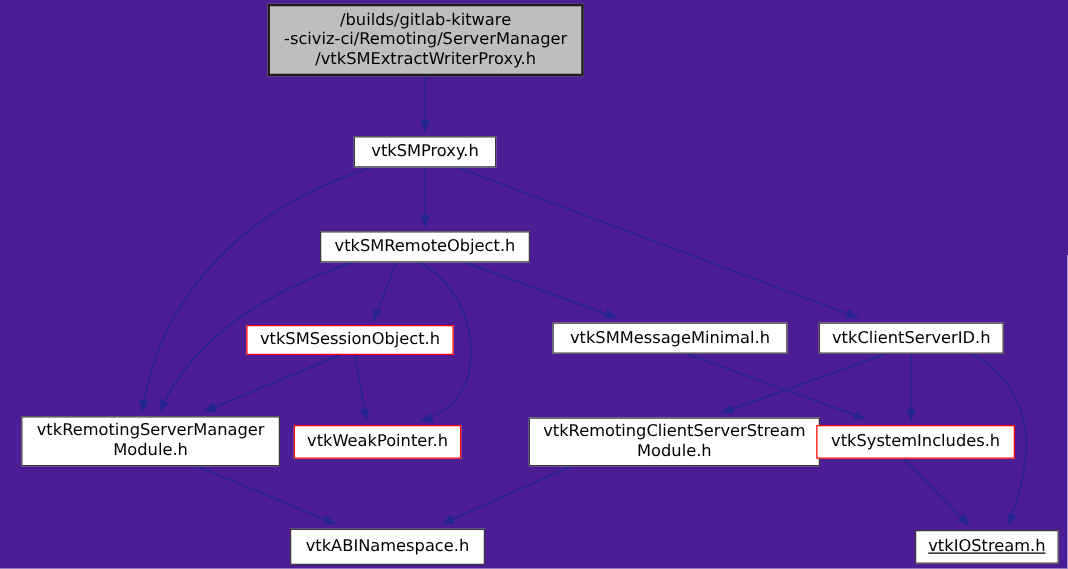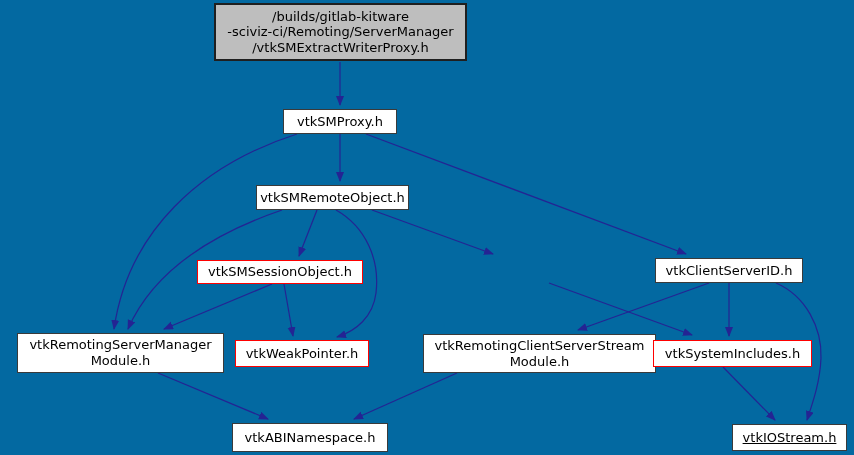--- a/index.html
+++ b/index.html
@@ -1,19 +1,19 @@
 <!DOCTYPE html>
 <html><head>
 <meta charset="utf-8">
 <style>
   html,body{margin:0;padding:0;background:#ffffff;}
   .canvas{
     position:relative;
     width:854px;height:455px;
-    background:#0369a1;
+    background:#4c1d95;
     font-family:"DejaVu Sans","Liberation Sans",sans-serif;
     overflow:hidden;
   }
   svg.edge-layer{position:absolute;left:0;top:0;z-index:1;}
   .node{
     position:absolute;
     box-sizing:border-box;
     z-index:2;
     background:#ffffff;
     border:1.5px solid #3a3a3a;
@@ -28,21 +28,21 @@
   .node.main{
     background:#bebebe;
     border:2px solid #1f1f1f;
     cursor:default;
   }
   .node.red{border:1.5px solid #ff0000;}
 
   
   #n-main{left:214px;top:3px;width:253px;height:58px;}
   #n-sm_proxy{left:283px;top:109px;width:114px;height:25px;}
-  #n-sm_remote_object{left:256px;top:185px;width:153px;height:25px;}
+  #n-sm_remote_object{left:256px;top:185px;width:168px;height:25px;}
   #n-sm_session_object{left:197px;top:260px;width:166px;height:24px;text-align:right;}
   #n-sm_message_minimal{left:442px;top:258px;width:188px;height:25px;}
   #n-client_server_id{left:655px;top:258px;width:148px;height:25px;align-items:center;}
   #n-remoting_server_manager_module{left:5px;top:333px;width:207px;height:40px;margin-left:12px;}
   #n-weak_pointer{left:235px;top:340px;width:134px;height:27px;}
   #n-remoting_client_server_stream_module{left:395px;top:334px;width:233px;height:39px;margin-left:28px;}
   #n-system_includes{left:653px;top:340px;width:159px;height:27px;}
   #n-abi_namespace{left:232px;top:423px;width:156px;height:29px;}
   #n-io_stream{left:732px;top:424px;width:115px;height:27px;text-decoration:underline;}
 </style>
@@ -89,20 +89,23 @@
   </div>
 
   <div class="node" id="n-sm_remote_object">
     <span class="lbl">vtkSMRemoteObject.h</span>
   </div>
 
   <div class="node red" id="n-sm_session_object">
     <span class="lbl">vtkSMSessionObject.h</span>
   </div>
 
+  <div class="node" id="n-sm_message_minimal">
+    <span class="lbl">vtkSMMessageMinimal.h</span>
+  </div>
 
   <div class="node" id="n-client_server_id">
     <span class="lbl">vtkClientServerID.h</span>
   </div>
 
   <div class="node" id="n-remoting_server_manager_module">
     <span class="lbl">vtkRemotingServerManager
 Module.h</span>
   </div>
 

